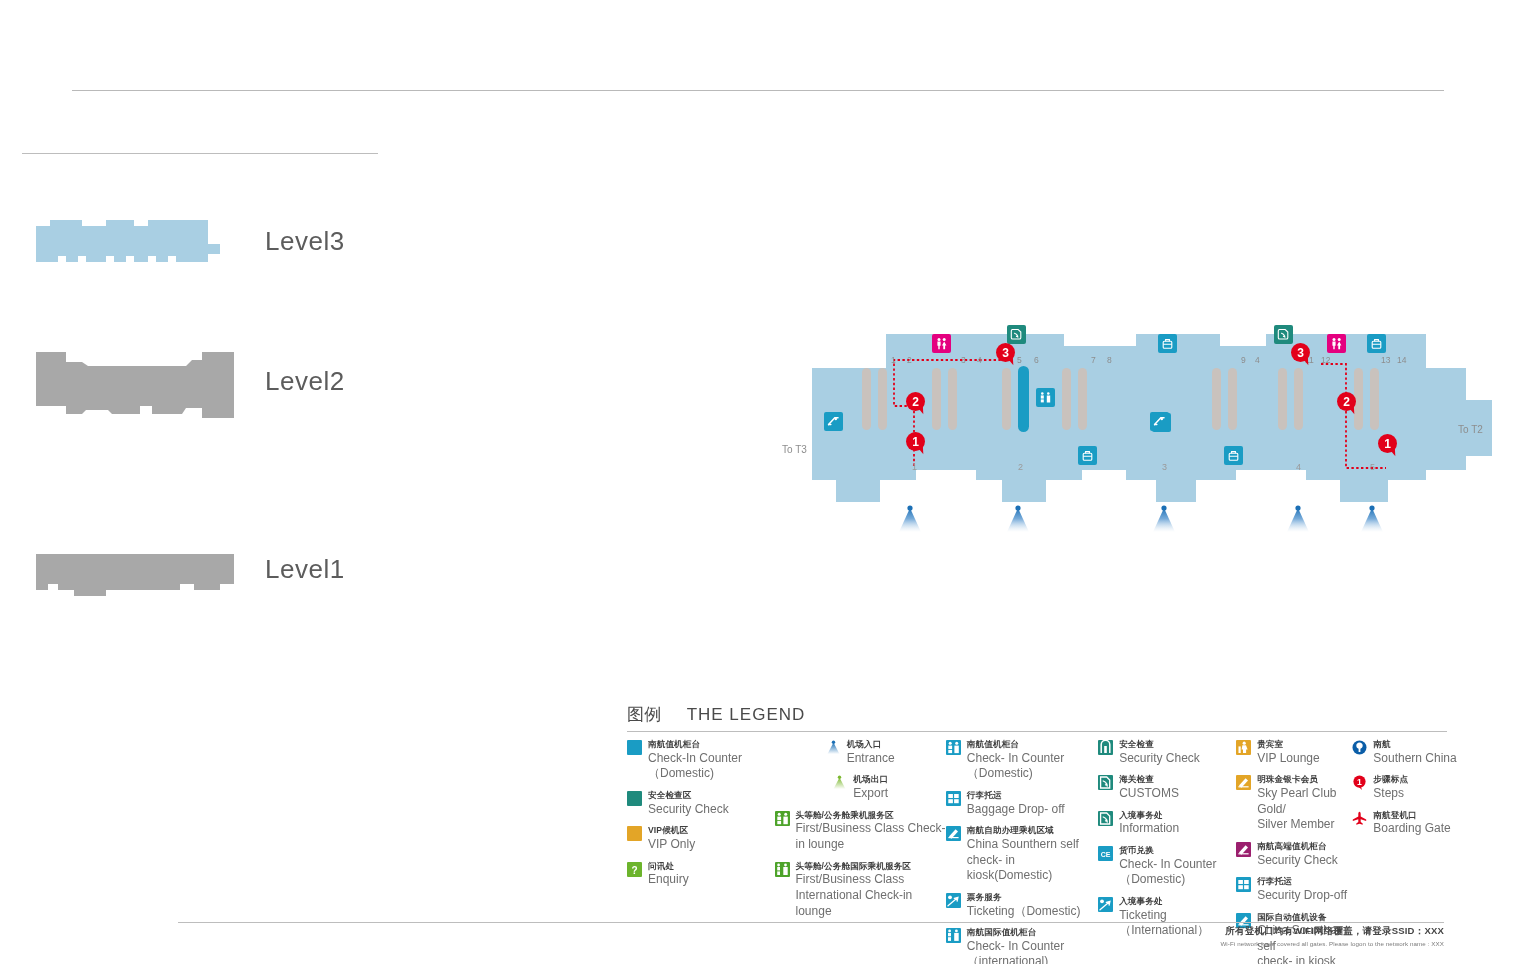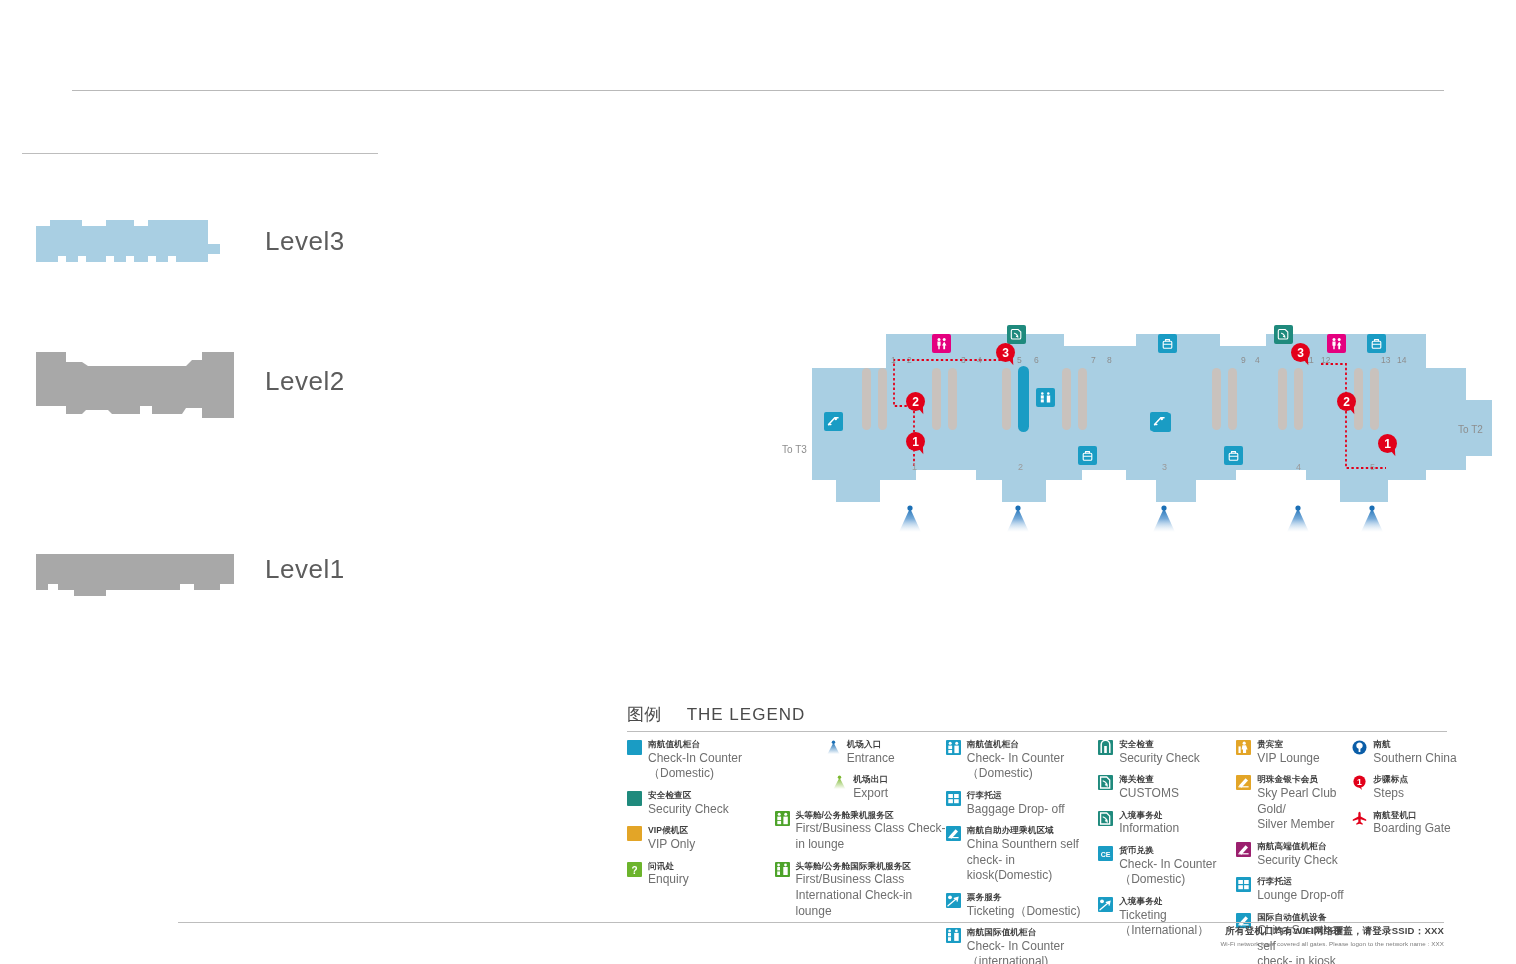--- a/index.html
+++ b/index.html
@@ -629,21 +629,21 @@
             <svg width="15" height="15" viewBox="0 0 15 15">
               <rect width="15" height="15" rx="1" fill="#1a9cc4"></rect>
               <rect x="2.3" y="3" width="4.6" height="4" fill="#fff"></rect>
               <rect x="8.1" y="3" width="4.6" height="4" fill="#fff"></rect>
               <rect x="2.3" y="8.2" width="4.6" height="4" fill="#fff"></rect>
               <rect x="8.1" y="8.2" width="4.6" height="4" fill="#fff"></rect>
             </svg>
           </span>
           <span class="ltext">
             <div class="cn">行李托运</div>
-            <div class="en">Lounge Drop-off</div>
+            <div class="en">Security Drop-off</div>
           </span>
         </div>
         <div class="litem">
           <span class="lico">
             <svg width="15" height="15" viewBox="0 0 15 15">
               <rect width="15" height="15" rx="1" fill="#1a9cc4"></rect>
               <path d="M3,10.4 L9.6,3.3 l2.4,2.3 L5.4,12.7 Z" fill="#fff"></path>
               <path d="M2.4,11.8h10.2" stroke="#fff" stroke-width="1.2"></path>
             </svg>
           </span>

